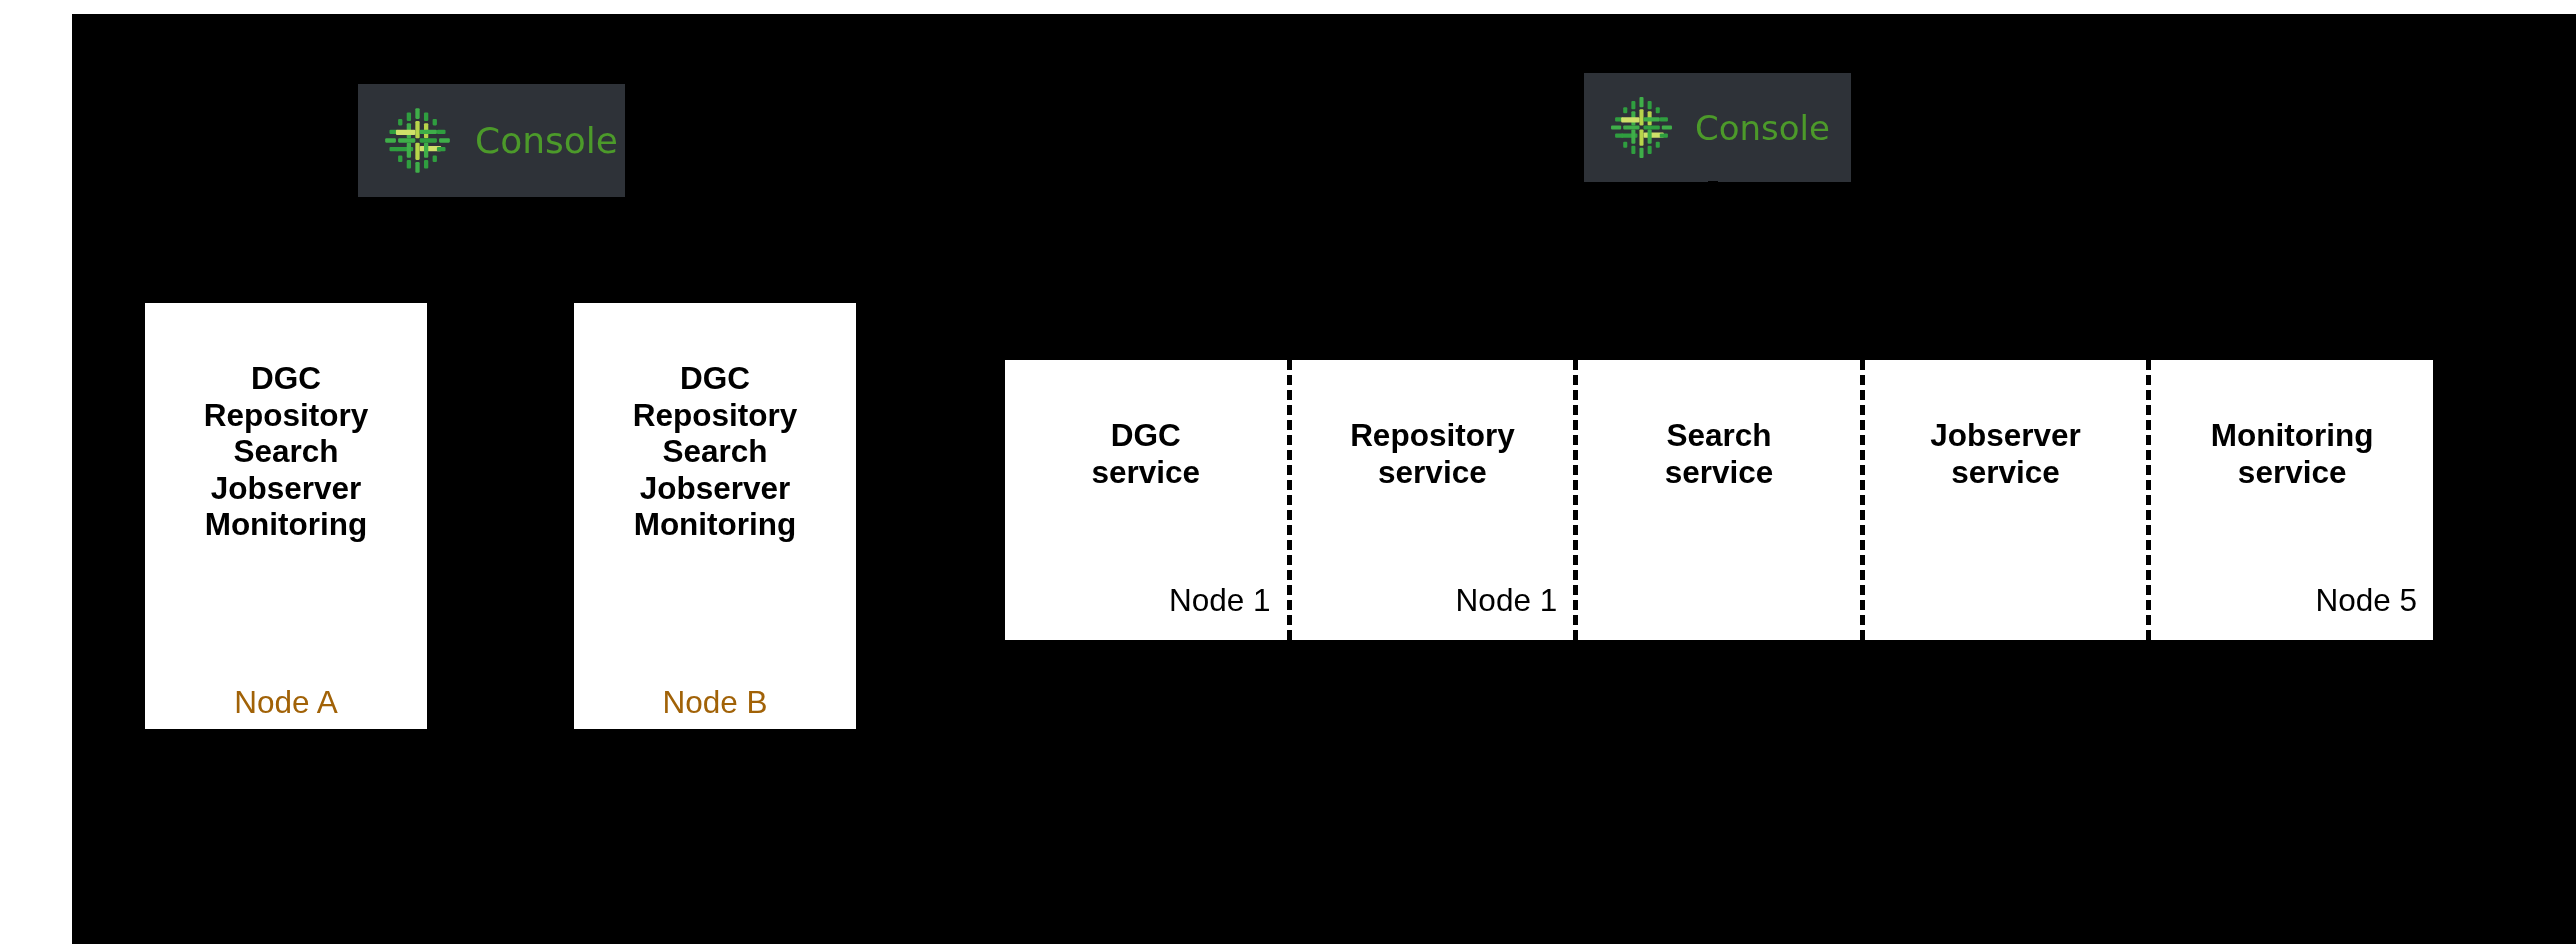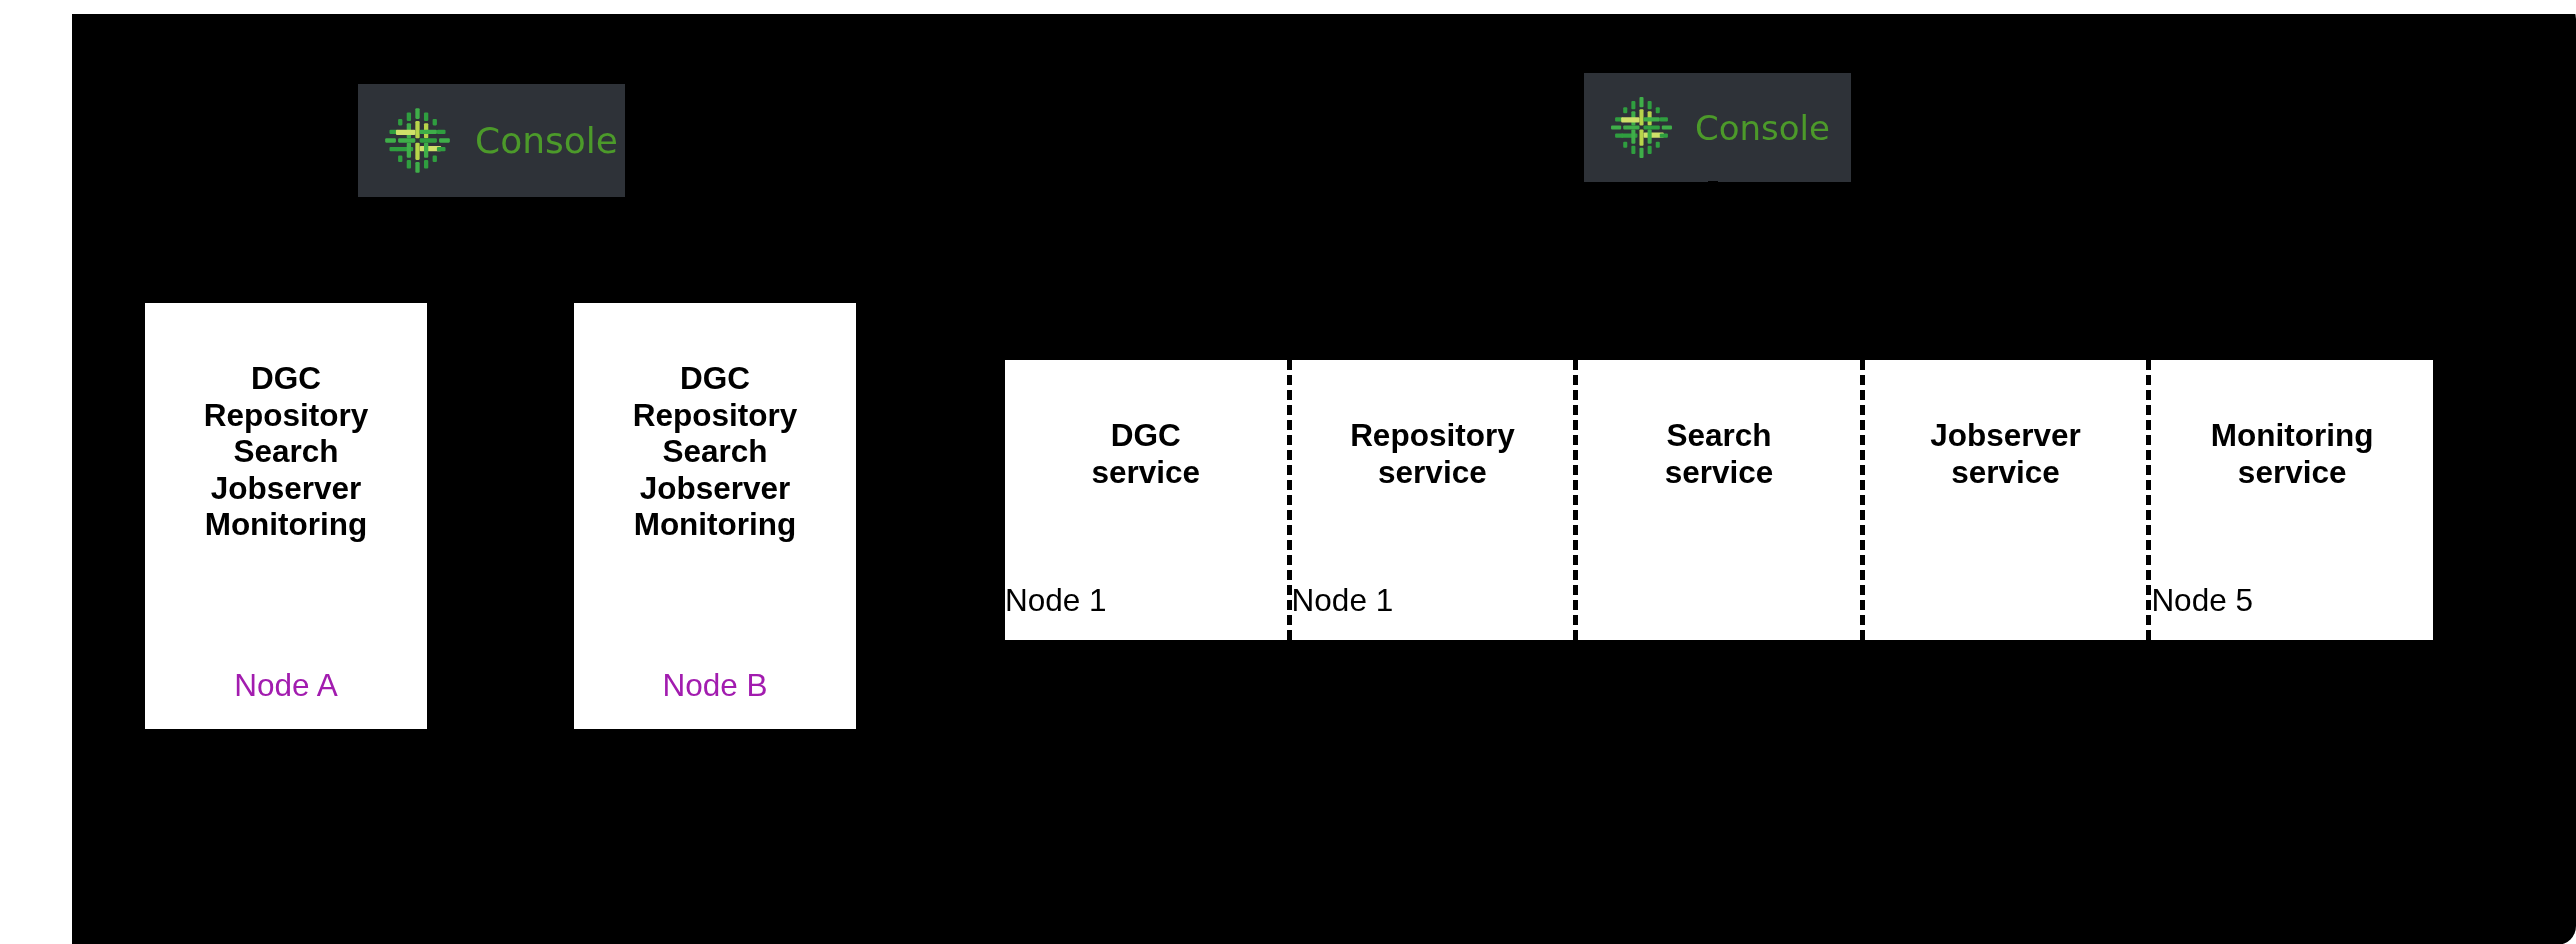--- a/index.html
+++ b/index.html
@@ -7,21 +7,20 @@
     padding: 0;
     background: #ffffff;
   }
   #canvas {
     position: relative;
     width: 2576px;
     height: 945px;
     background: #ffffff;
     overflow: hidden;
     font-family: "Liberation Sans", sans-serif;
-    border-radius: 19px;
   }
 
   
   #backdrop {
     position: absolute;
     left: 72px;
     top: 14.3px;
     width: 2504px;
     height: 930px;
     background: #000000;
@@ -100,24 +99,24 @@
     font-weight: bold;
     color: #000000;
     line-height: 1.16;
     text-align: center;
     white-space: nowrap;
   }
   .node-card .node-name {
     position: absolute;
     left: 0;
     right: 0;
-    bottom: 25px;
+    bottom: 8px;
     font-size: 31.5px;
     font-weight: 400;
-    color: #a21caf;
+    color: #a16207;
     text-align: center;
   }
 
   #node-card-a { left: 145px; top: 303px; width: 282px; height: 426px; }
   #node-card-b { left: 574px; top: 303px; width: 282px; height: 426px; }
 
   
   #cluster-panel {
     position: absolute;
     left: 1005px;
@@ -146,26 +145,26 @@
     font-size: 31.5px;
     font-weight: bold;
     color: #000000;
     line-height: 1.16;
     text-align: center;
     white-space: nowrap;
   }
   .cluster-cell .node-name {
     position: absolute;
     left: 0;
-    right: 0;
+    right: 16px;
     bottom: 21px;
     font-size: 31.5px;
     font-weight: 400;
     color: #000000;
-    text-align: left;
+    text-align: right;
   }
 </style>
 </head>
 <body>
 
 <div id="canvas">
 
   <div id="backdrop"></div>
 
   <div class="console-badge" id="console-badge-a">

